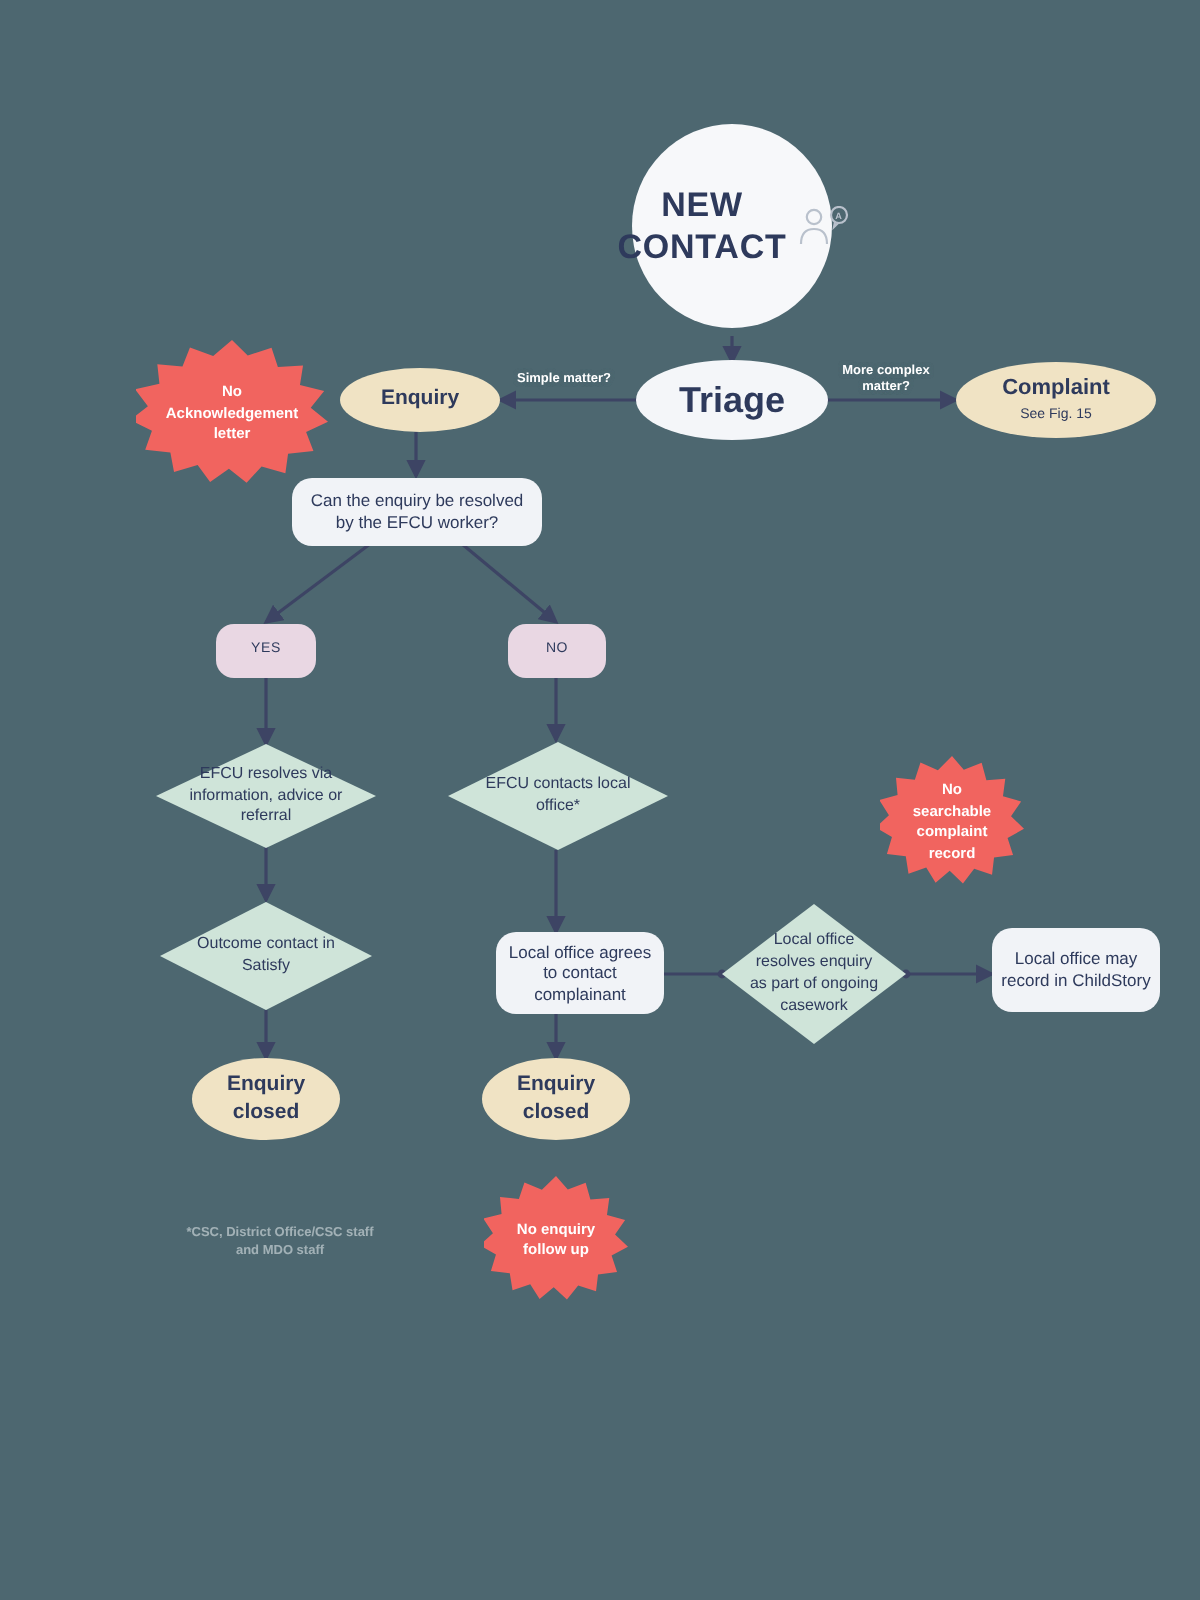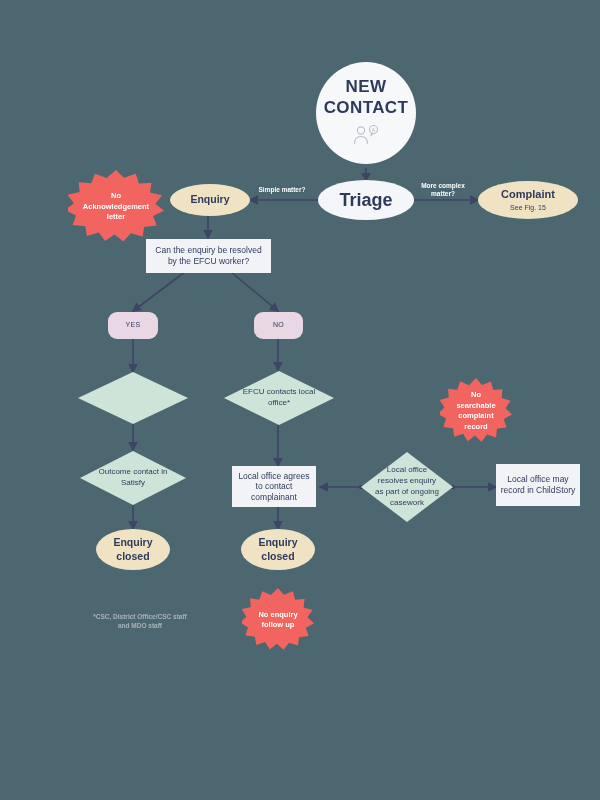--- a/index.html
+++ b/index.html
@@ -33,21 +33,21 @@
   }
   .node .txt { width: 100%; padding: 0 4px; }
 
   
   .circle-main {
     border-radius: 50%;
     background: #f7f8fa;
     font-size: 17px;
     font-weight: bold;
     letter-spacing: 0.4px;
-    flex-direction: column;
+    flex-direction: row;
   }
   .ellipse-white {
     border-radius: 50%;
     background: #f4f6f9;
     font-size: 18px;
     font-weight: bold;
   }
   .ellipse-cream {
     border-radius: 50%;
     background: #f0e3c4;
@@ -60,21 +60,21 @@
     font-weight: normal;
     margin-top: 2px;
   }
   .ellipse-cream-sm {
     border-radius: 50%;
     background: #f0e3c4;
     font-size: 10.5px;
     font-weight: bold;
   }
   .rounded-white {
-    border-radius: 0;
+    border-radius: 10px;
     background: #f1f3f7;
     font-size: 8.5px;
   }
   .rounded-pink {
     border-radius: 9px;
     background: #e9d7e3;
     font-size: 7px;
     letter-spacing: 0.3px;
   }
   .diamond-wrap {
@@ -234,33 +234,34 @@
   <div class="node rounded-pink" style="left:108px; top:312px; width:50px; height:27px;">
     <div class="txt">YES</div>
   </div>
 
   <div class="node rounded-pink" style="left:254px; top:312px; width:49px; height:27px;">
     <div class="txt">NO</div>
   </div>
 
   <div class="diamond-wrap" style="left:78px; top:372px; width:110px; height:52px;">
     <div class="diamond-shape"></div>
+    <div class="diamond-label">EFCU resolves via information, advice or referral</div>
   </div>
 
   <div class="diamond-wrap" style="left:224px; top:371px; width:110px; height:54px;">
     <div class="diamond-shape"></div>
     <div class="diamond-label">EFCU contacts local office*</div>
   </div>
 
   <div class="diamond-wrap" style="left:80px; top:451px; width:106px; height:54px;">
     <div class="diamond-shape"></div>
     <div class="diamond-label">Outcome contact in Satisfy</div>
   </div>
 
-  <div class="node rounded-white" style="left:232px; top:466px; width:84px; height:41px;">
+  <div class="node rounded-white" style="left:248px; top:466px; width:84px; height:41px;">
     <div class="txt">Local office agrees to contact complainant</div>
   </div>
 
   <div class="diamond-wrap" style="left:361px; top:452px; width:92px; height:70px;text-decoration:underline;">
     <div class="diamond-shape"></div>
     <div class="diamond-label">Local office resolves enquiry as part of ongoing casework</div>
   </div>
 
   <div class="node rounded-white" style="left:496px; top:464px; width:84px; height:42px;">
     <div class="txt">Local office may record in ChildStory</div>

